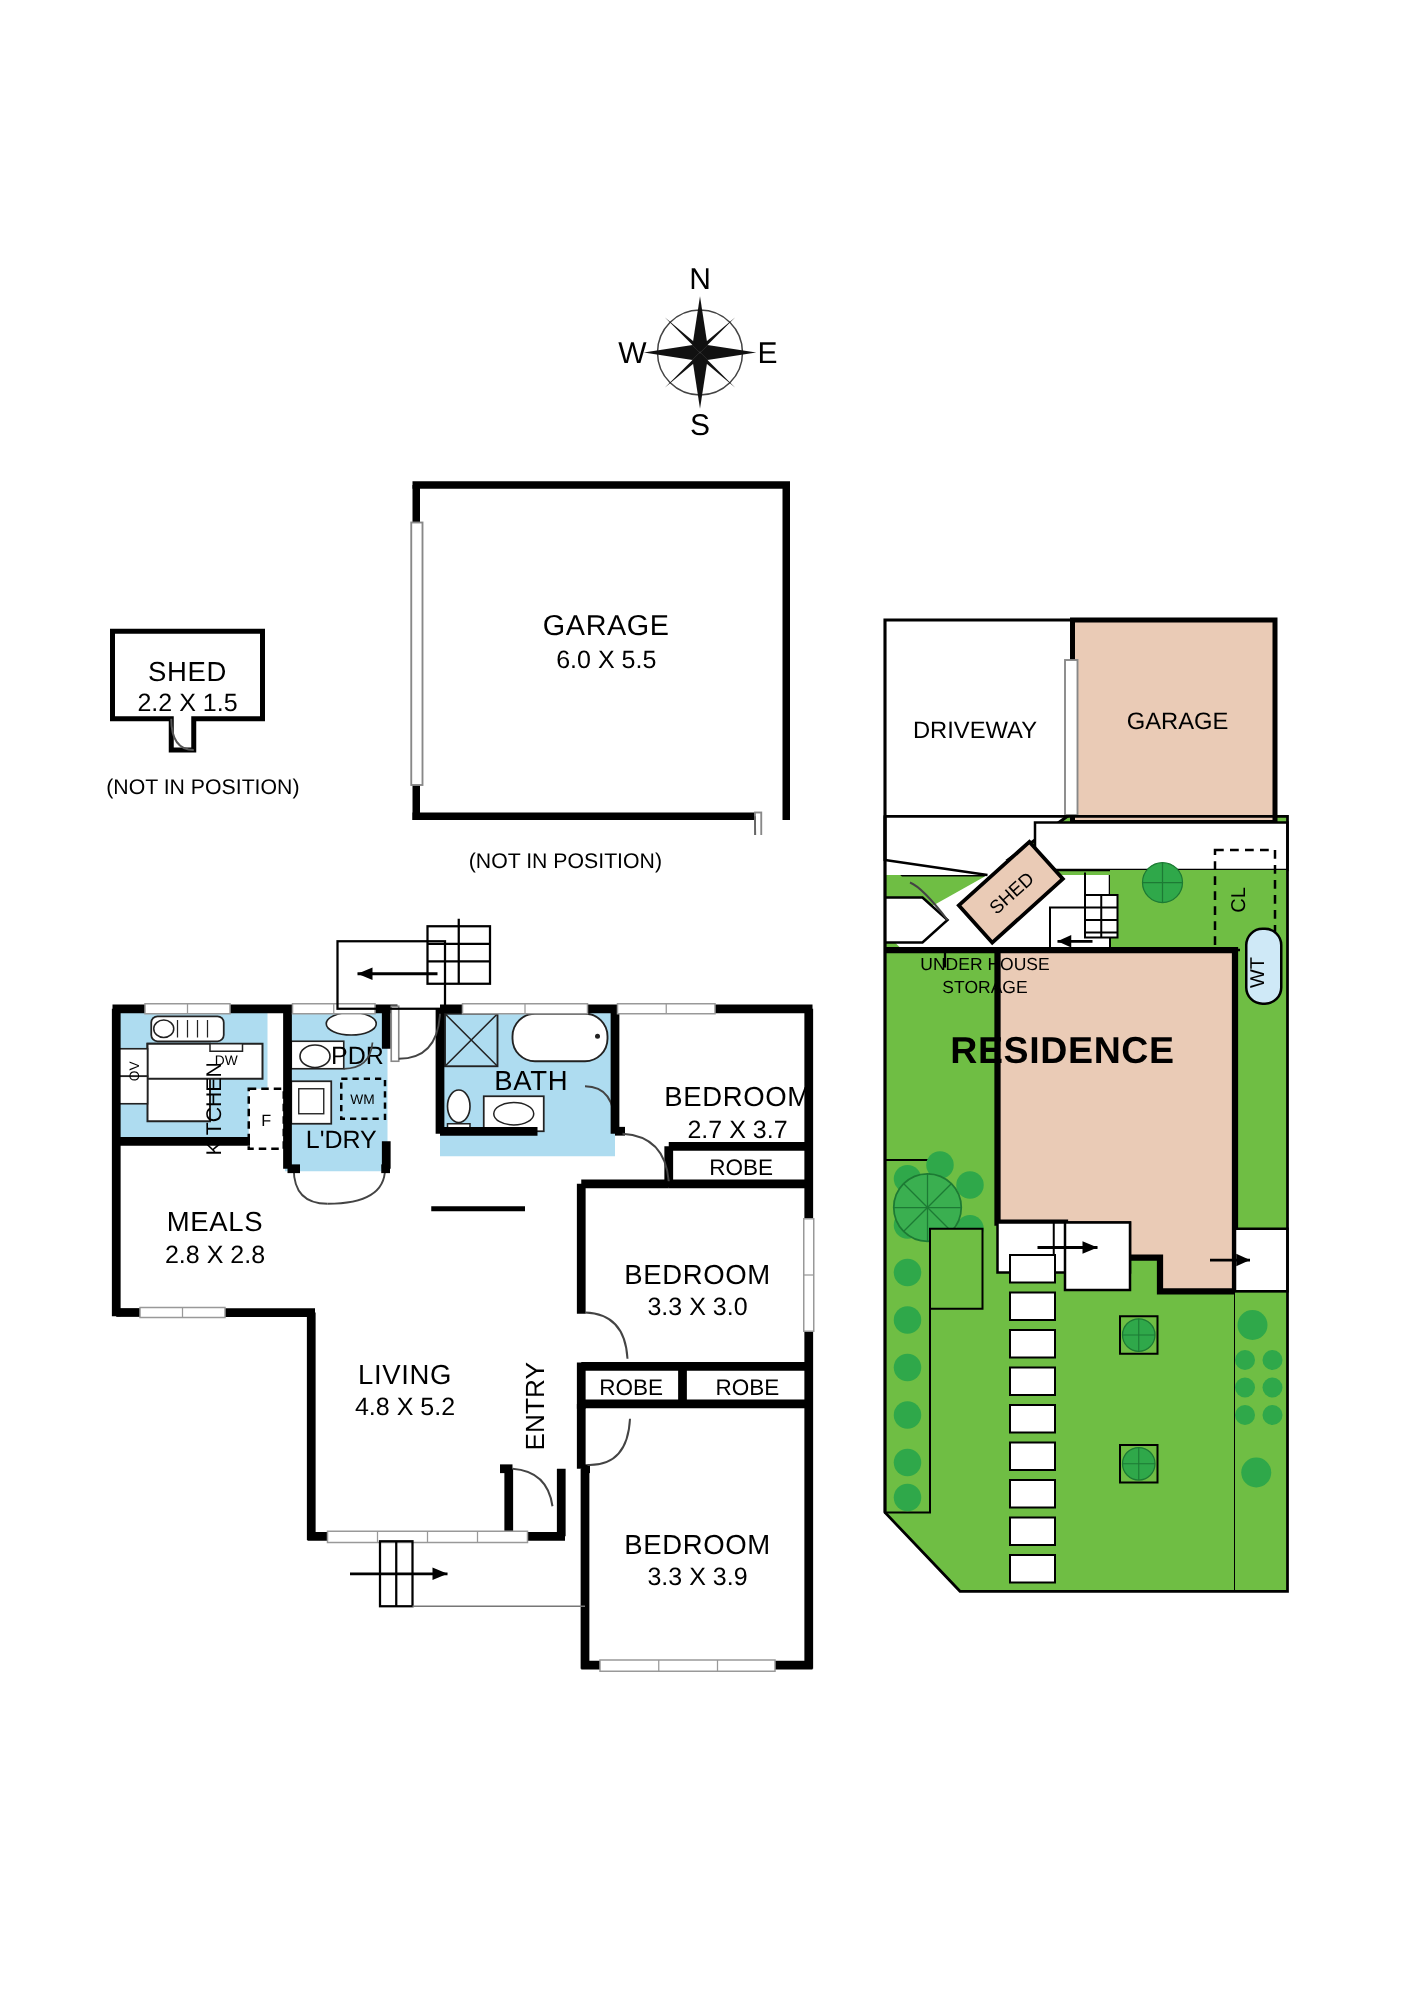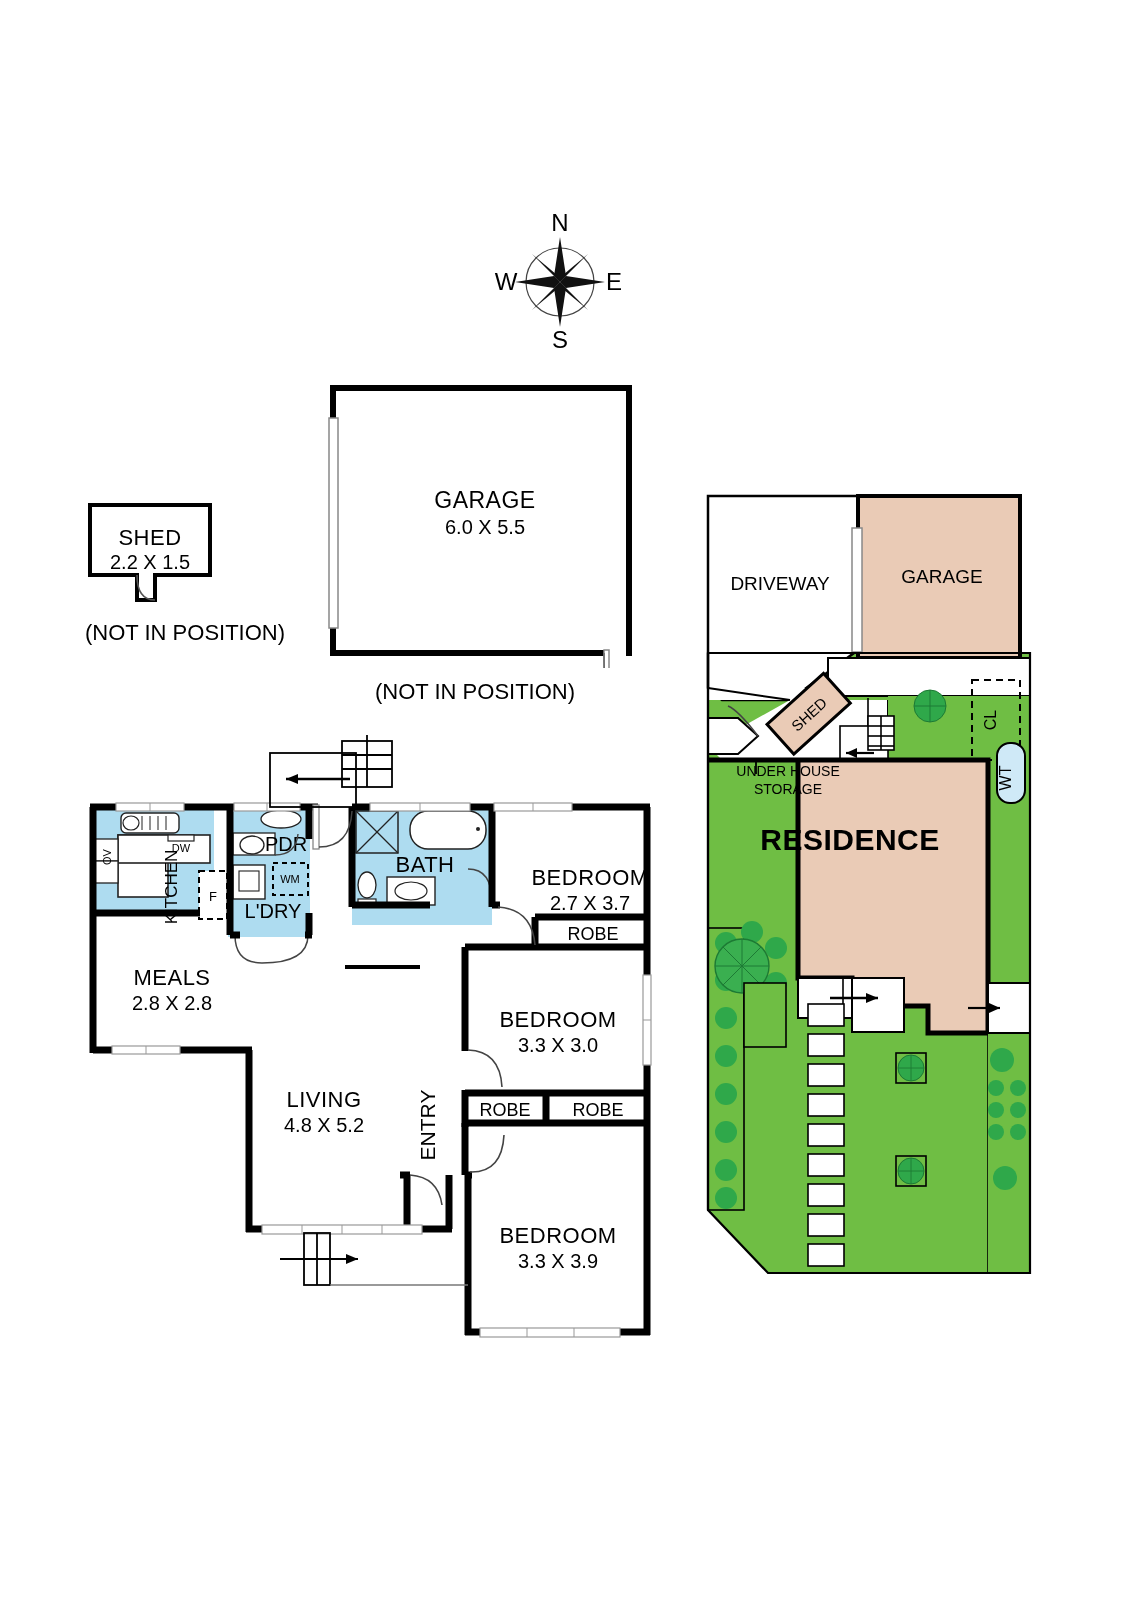--- a/index.html
+++ b/index.html
@@ -21,21 +21,21 @@
     font-family: "Liberation Sans", sans-serif;
     fill: #000000;
   }
   .room-name { font-size: 22px; letter-spacing: 0.5px; }
   .room-dim  { font-size: 20px; }
   .small-lbl { font-size: 13px; }
   .tiny-lbl  { font-size: 11px; }
   .site-lbl  { font-size: 19px; }
   .site-lbl-sm { font-size: 14px; }
   .residence-lbl { font-size: 30px; font-weight: bold; letter-spacing: 0.5px; }
-  .notpos { font-size: 22px; }
+  .notpos { font-size: 17px; }
   .compass-lbl { font-size: 24px; }
 </style>
 </head>
 <body>
 
 <div id="page">
 
   <svg style="position:absolute; left:480px; top:205px;" width="160" height="150" viewBox="0 0 160 150">
     <circle cx="80" cy="77" r="34" fill="none" stroke="#444" stroke-width="1.2"></circle>
 

